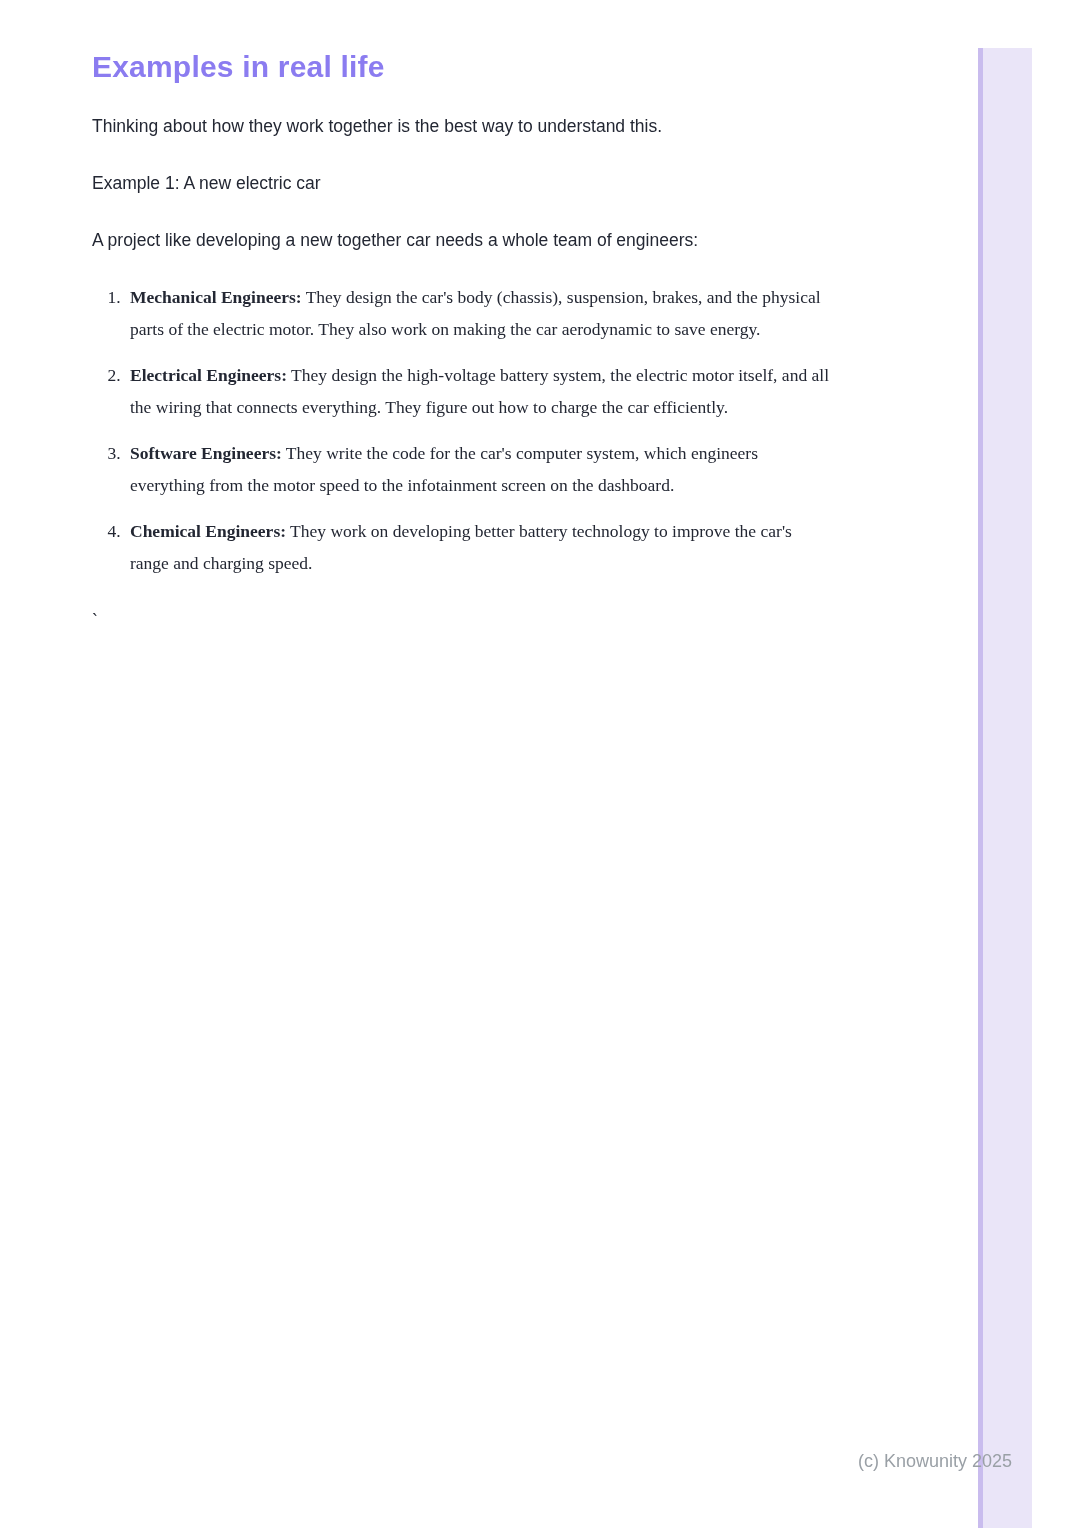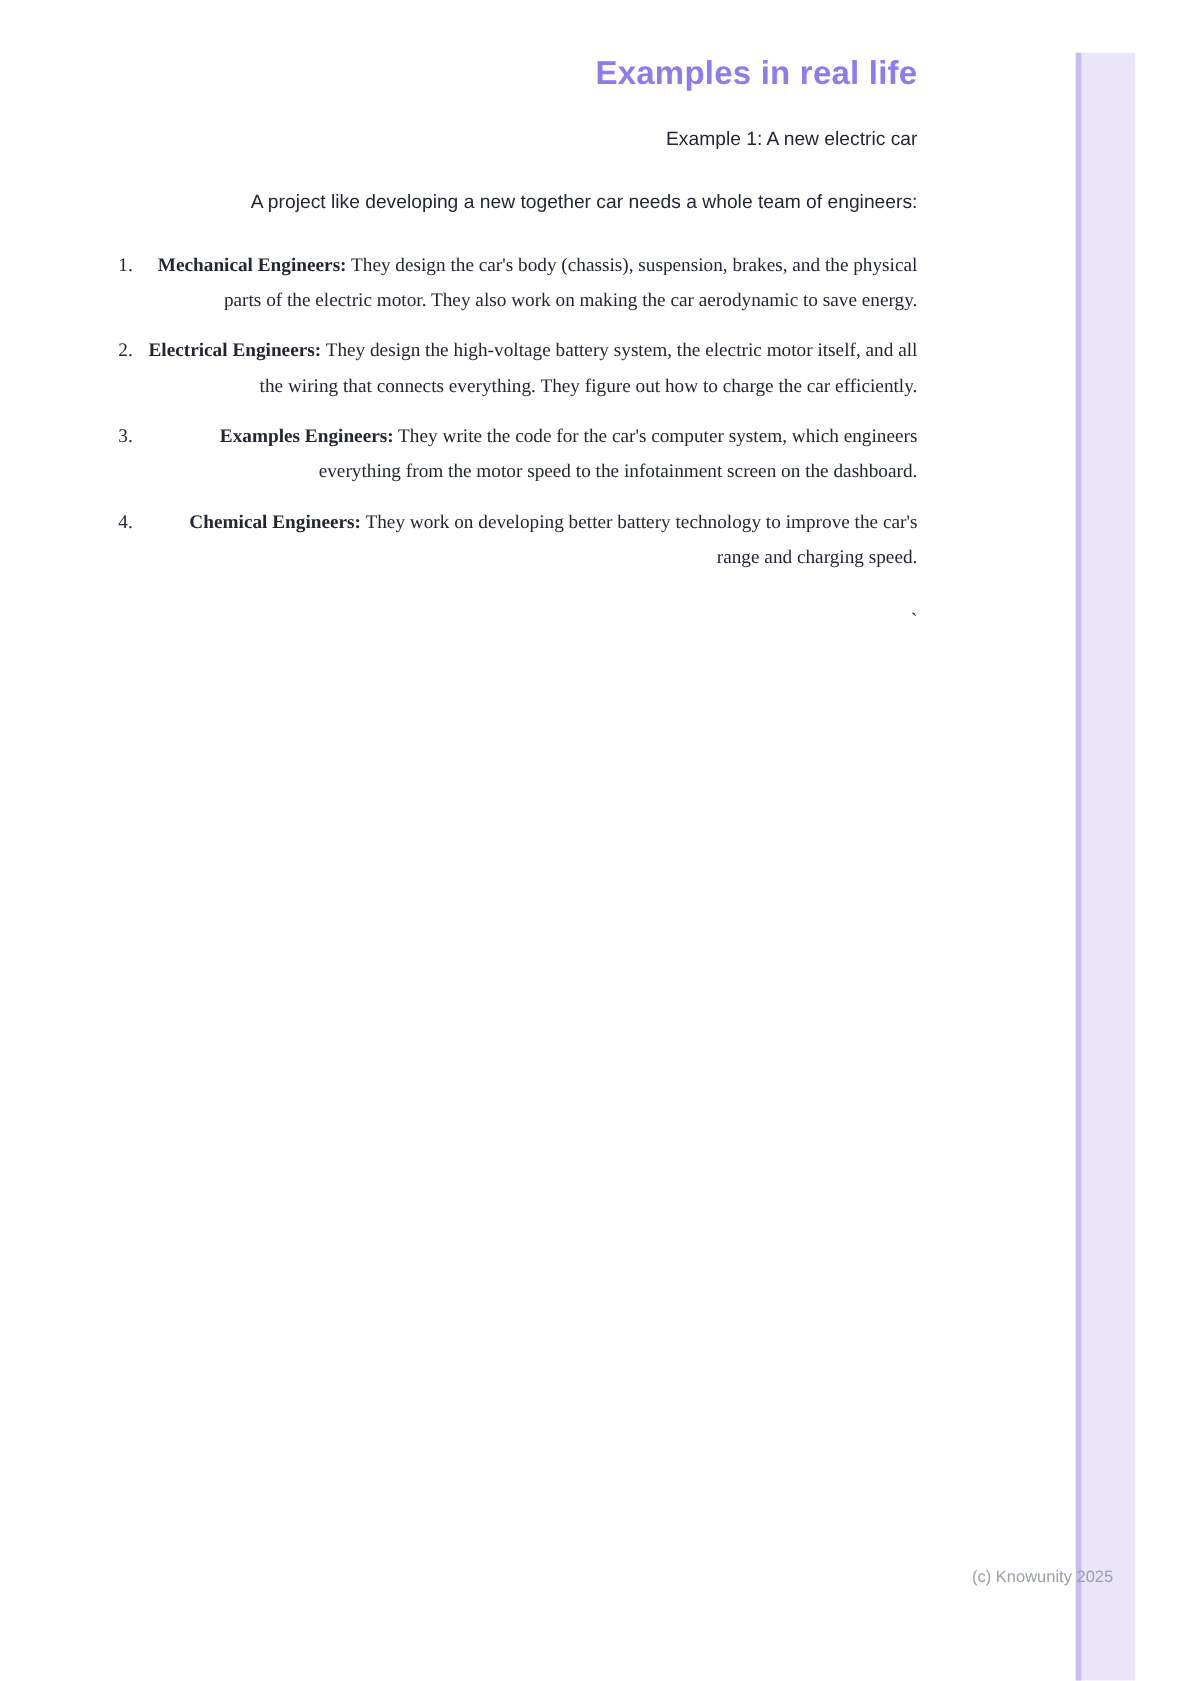--- a/index.html
+++ b/index.html
@@ -7,21 +7,20 @@
     background: #ffffff;
   }
   .page {
     position: relative;
     width: 1080px;
     height: 1528px;
     background: #ffffff;
     font-family: "Liberation Sans", sans-serif;
     color: #232733;
     overflow: hidden;
-    text-align: right;
   }
   .side-stripe {
     position: absolute;
     top: 48px;
     bottom: 0;
     right: 48px;
     width: 54px;
     background: #eae5f8;
     border-left: 5px solid #c9bcee;
   }
@@ -63,51 +62,52 @@
   ol.engineer-list li:last-child { margin-bottom: 0; }
   .li-label { font-weight: bold; }
   .stray-char {
     font-size: 17.5px;
     line-height: 32px;
     margin-top: 26px;
   }
   .footer-copyright {
     position: absolute;
     right: 68px;
-    bottom: 86px;
-    font-size: 15px;
+    bottom: 56px;
+    font-size: 18px;
     color: #9aa0a6;
     z-index: 2;
   }
 </style>
 </head>
 <body>
 
 <div class="page">
 
   <div class="side-stripe"></div>
 
   <div class="content">
 
     <h1 class="page-title">Examples in real life</h1>
 
+    <p class="para">Thinking about how they work together is the best way to understand this.</p>
 
     <h2 class="sub-heading">Example 1: A new electric car</h2>
 
     <p class="para">A project like developing a new together car needs a whole team of engineers:</p>
 
     <ol class="engineer-list">
       <li>
         <span class="li-label">Mechanical Engineers:</span><span> They design the car's body (chassis), suspension, brakes, and the physical parts of the electric motor. They also work on making the car aerodynamic to save energy.</span>
       </li>
       <li>
         <span class="li-label">Electrical Engineers:</span><span> They design the high-voltage battery system, the electric motor itself, and all the wiring that connects everything. They figure out how to charge the car efficiently.</span>
       </li>
       <li>
-        <span class="li-label">Examples Engineers:</span><span> They write the code for the car's computer system, which engineers everything from the motor speed to the infotainment screen on the dashboard.</span>
+        <span class="li-label">Software Engineers:</span><span> They write the code for the car's computer system, which engineers everything from the motor speed to the infotainment screen on the dashboard.</span>
       </li>
       <li>
         <span class="li-label">Chemical Engineers:</span><span> They work on developing better battery technology to improve the car's range and charging speed.</span>
       </li>
     </ol>
 
     <div class="stray-char">`</div>
 
   </div>
 

